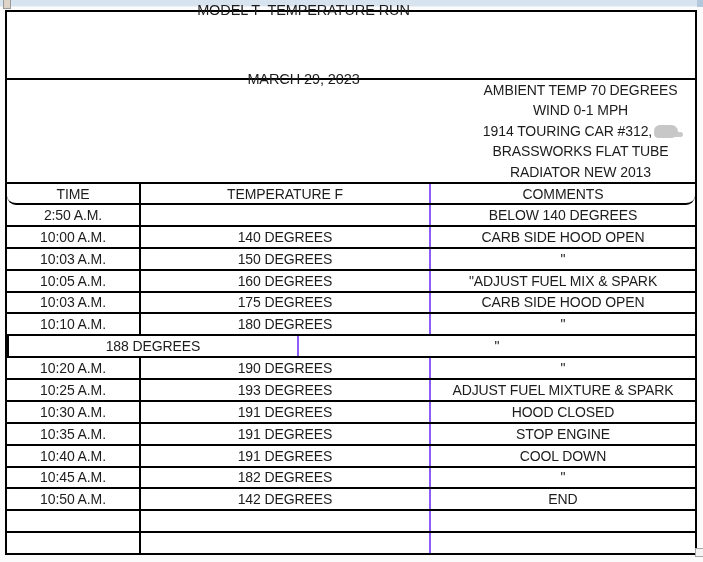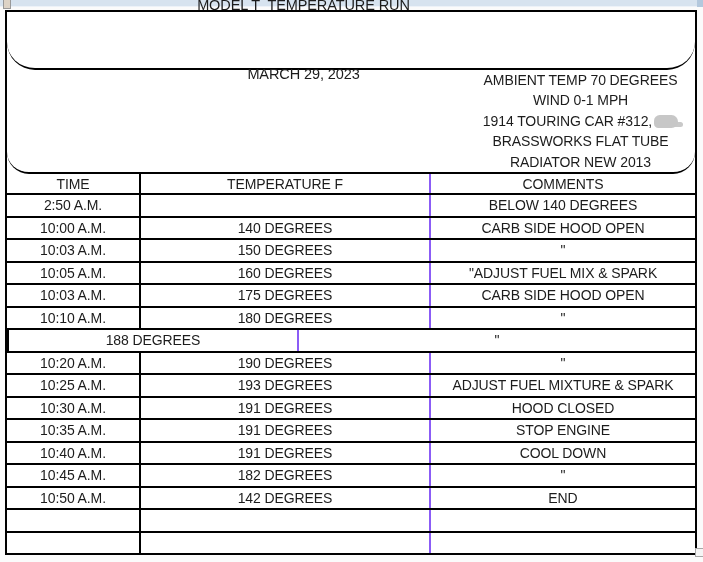--- a/index.html
+++ b/index.html
@@ -34,53 +34,53 @@
   .sheet {
     position: absolute; left: 5px; top: 10px;
     width: 692px; height: 545px;
     background: #fff;
     border: 2px solid #000;
     display: flex; flex-direction: column;
     font-size: 14px;
     letter-spacing: -0.1px;
   }
   .band-title {
-    height: 58px;
+    height: 68px;
     border-bottom: 2px solid #000;
-    display: flex; align-items: center; border-radius: 28px;
+    display: flex; align-items: center;
   }
   .title-inner {
     margin-left: 132px; width: 329px;
     text-align: center;
     font-size: 14.5px; line-height: 23px;
     white-space: pre-wrap;
   }
   .band-info {
     height: 104px;
     border-bottom: 2px solid #000;
-    display: flex; align-items: center; border-radius: 22px;
+    display: flex; align-items: center;
   }
   .info-inner {
     margin-left: 459px; width: 229px;
     text-align: center;
     line-height: 20.6px;
     white-space: nowrap;
   }
   .redaction {
     display: inline-block;
     width: 24px; height: 13px;
     background: #c7c7c7;
     border-radius: 8px 9px 9px 6px;
     box-shadow: 9px 3px 0 -4px #c9c9c9;
     vertical-align: -2px;
     margin-left: 2px;
     filter: blur(0.7px);
   }
   .row { display: flex; border-bottom: 2px solid #000; }
-  .header-row { height: 21px; }
+  .header-row { height: 21px; border-radius: 9px; }
   .rows { flex: 1; display: flex; flex-direction: column; }
   .rows .row { flex: 1; }
   .rows .row:last-child { border-bottom: none; }
   .c1 { width: 132px; display: flex; align-items: center; justify-content: center; }
   .c2 { width: 290px; border-left: 2px solid #000; display: flex; align-items: center; justify-content: center; }
   .c3 { flex: 1; border-left: 2px solid #8b5cf6; display: flex; align-items: center; justify-content: center; }
   
   .resize-handle {
     position: absolute; left: 695px; top: 548px;
     width: 10px; height: 9px;

